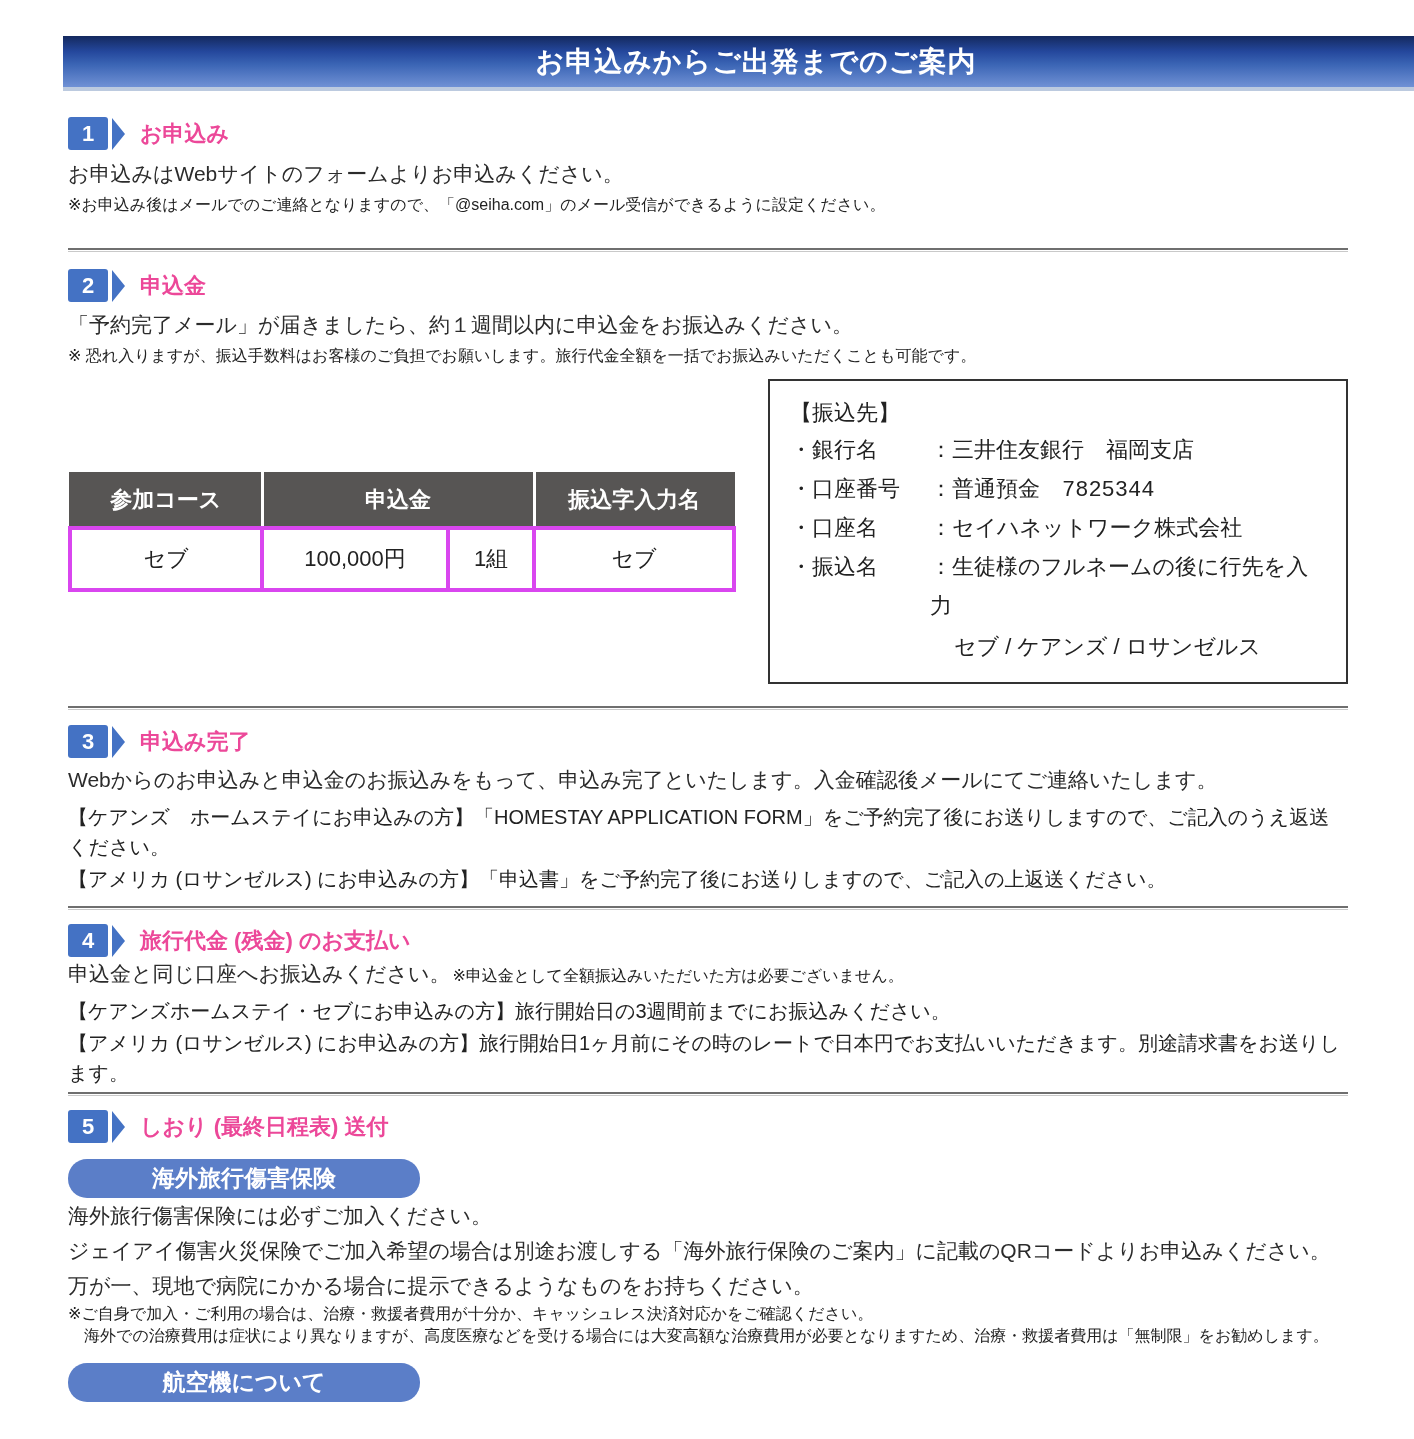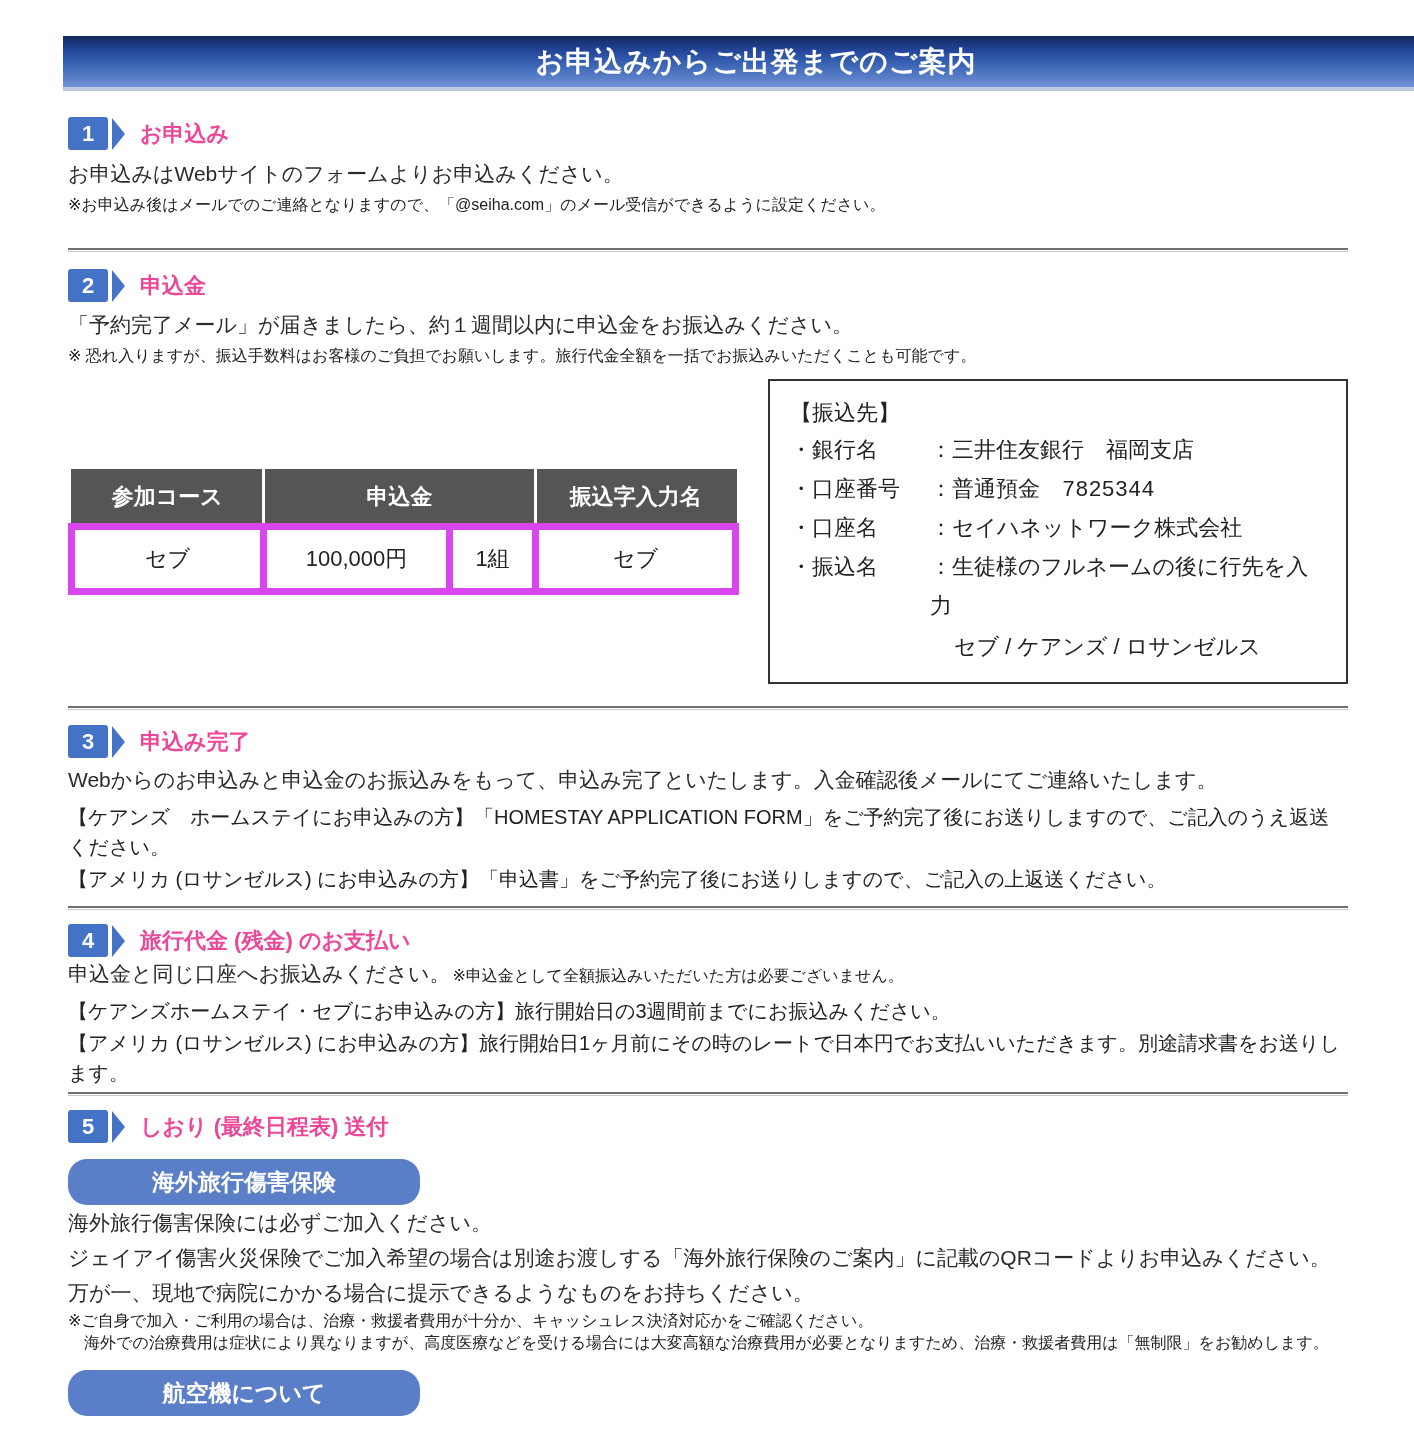--- a/index.html
+++ b/index.html
@@ -84,21 +84,21 @@
     background: #575554;
     color: #fff;
     font-size: 22px;
     font-weight: bold;
     height: 50px;
     text-align: center;
     border: 2px solid #575554;
   }
   .fee-table th + th { border-left: 3px solid #ffffff; }
   .fee-table td {
-    border: 7px solid #d946ef;
+    border: 4px solid #d946ef;
     height: 56px;
     text-align: center;
     font-size: 22px;
     color: #222;
     background: #fff;
   }
   .fee-table tr:first-child th { border-bottom: 2px solid #1f1f1f; }
 
   .bank-box {
     margin-left: auto;
@@ -108,21 +108,21 @@
     font-size: 22px;
     line-height: 39px;
     color: #222;
   }
   .bank-line { display: flex; font-family: Liberation Mono, monospace; }
   .bank-label { flex: none; width: 140px; }
   .bank-value { flex: 1; }
   .bank-extra { padding-left: 164px; }
 
   .pill {
-    width: 352px; height: 46px;
+    width: 352px; height: 39px;
     background: #5b7ec8;
     border-radius: 19px;
     color: #fff;
     font-size: 23px;
     font-weight: bold;
     display: flex; align-items: center; justify-content: center;
   }
   .pill1 { margin-top: 16px; }
   .pill2 { margin-top: 16px; }
   .ins-par { font-size: 21px; line-height: 35px; margin: 0; color: #2b2b2b; }

